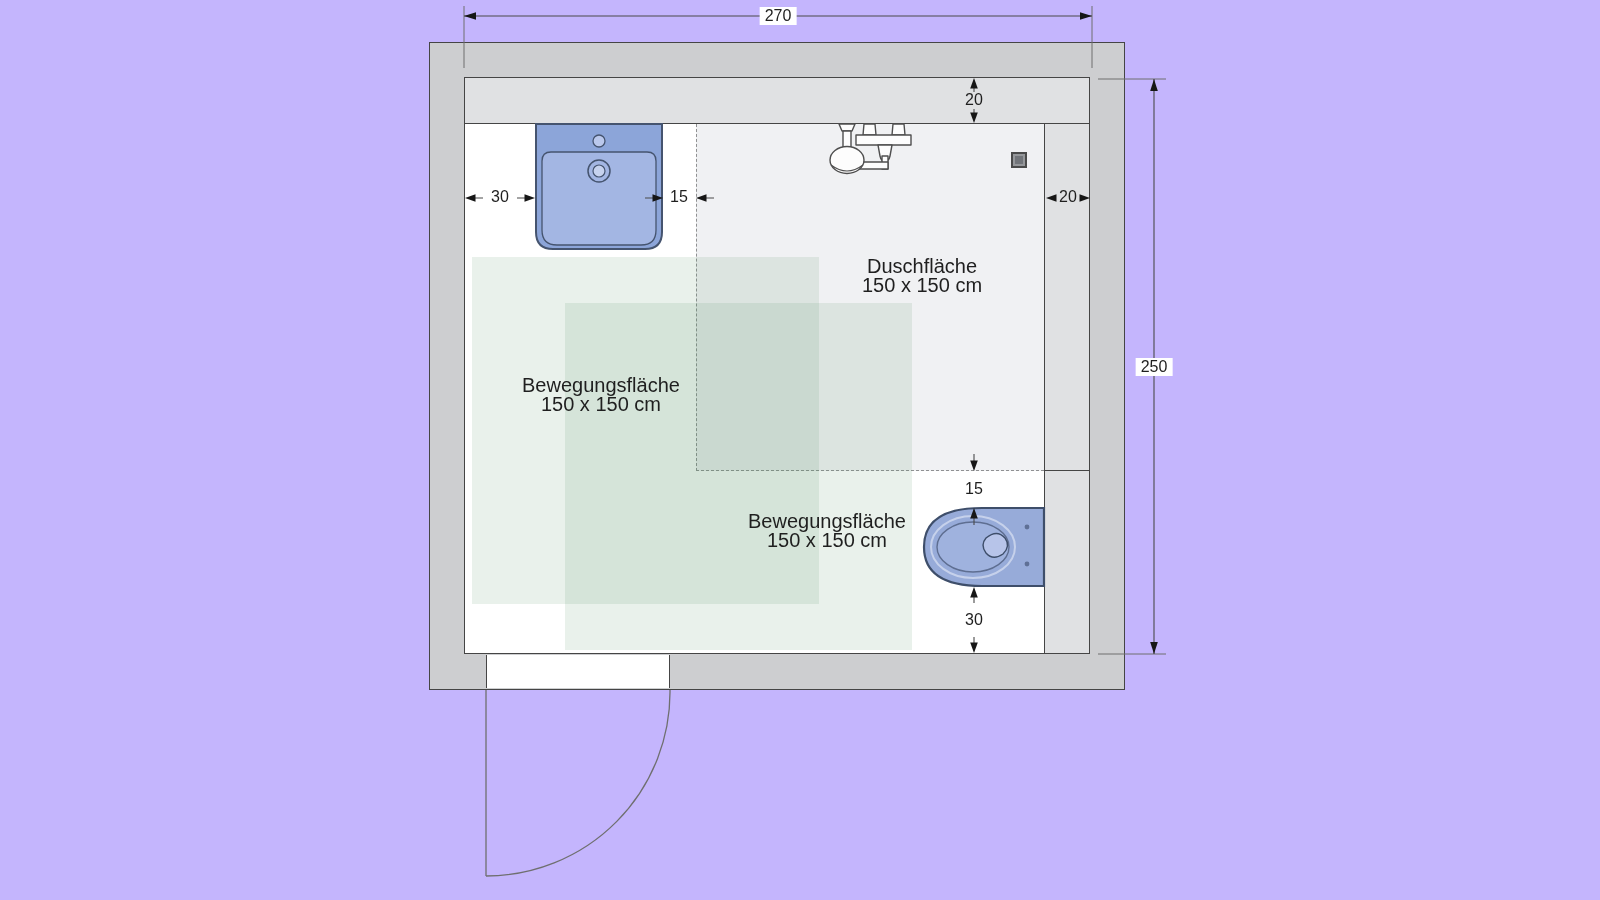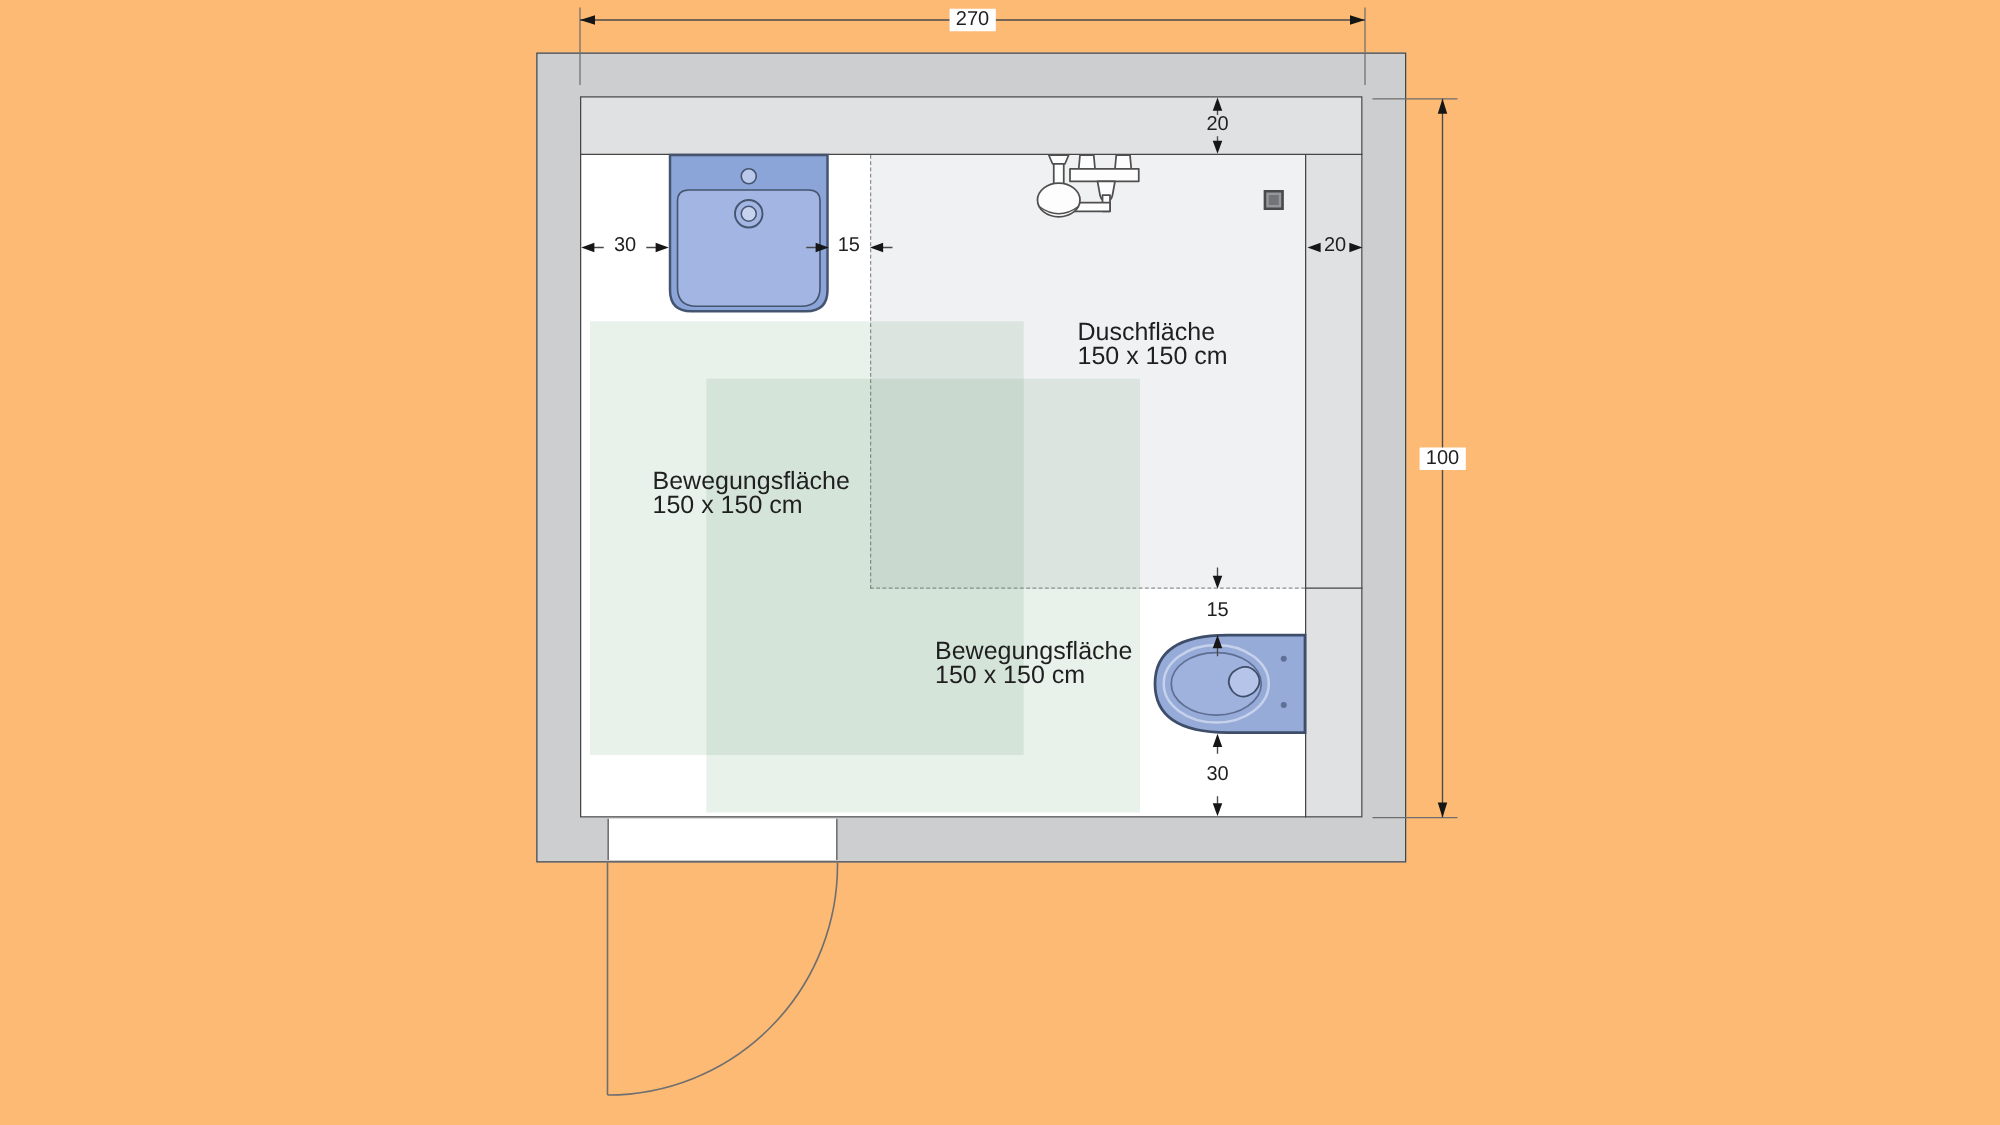--- a/index.html
+++ b/index.html
@@ -1,18 +1,18 @@
 <!DOCTYPE html>
 <html style="--wall: #cdced0; --prewall: #e0e1e3; --shower: #f0f1f3; --movement: rgba(85,148,100,0.13); --outline: #454545; --dimline: #4a4a4a; --arrow: #161616; --text: #1f1f1f; --sanitary_fill: #8ca5d9; --sanitary_stroke: #45546f;"><head>
 <meta charset="utf-8">
 <style>
   html,body{margin:0;padding:0;background:#fff;}
   .plan{
-    position:relative;width:1600px;height:900px;background:#fdba74;overflow:hidden;
-    font-family:"Liberation Sans","DejaVu Sans",sans-serif;color:var(--text,#1f1f1f);
+    position:relative;width:1600px;height:900px;background:#c4b5fd;overflow:hidden;
+    font-family:"Liberation Sans","DejaVu Sans",sans-serif;color:var(--text,#1f1f1f);text-align:center;
   }
   .abs{position:absolute;box-sizing:border-box;}
   
   .wall-outer{left:429px;top:42px;width:696px;height:648px;background:var(--wall);border:1.6px solid var(--outline);}
   .room-floor{left:464px;top:77px;width:626px;height:577px;background:#fff;}
   .shower-zone{left:696px;top:124px;width:348px;height:347px;background:var(--shower);
     border-left:1.2px dashed #8f9092;border-bottom:1.2px dashed #8f9092;}
   .green{width:347px;height:347px;background:var(--movement);}
   .g1{left:472px;top:257px;}
   .g2{left:565px;top:303px;}
@@ -125,21 +125,21 @@
       <polygon class="ar" points="974,471 970.2,460.5 977.8,460.5"></polygon>
       <polygon class="ar" points="974,508 970.2,518.5 977.8,518.5"></polygon>
 
       <path class="dl" d="M974,597 L974,603 M974,637 L974,643"></path>
       <polygon class="ar" points="974,587 970.2,597.5 977.8,597.5"></polygon>
       <polygon class="ar" points="974,653 970.2,642.5 977.8,642.5"></polygon>
     </g>
   </svg>
 
   <span class="dim masked" style="left:778px;top:16px">270</span>
-  <span class="dim masked" style="left:1154px;top:367px">100</span>
+  <span class="dim masked" style="left:1154px;top:367px">250</span>
   <span class="dim" style="left:974px;top:100px">20</span>
   <span class="dim" style="left:500px;top:197px">30</span>
   <span class="dim" style="left:679px;top:197px">15</span>
   <span class="dim" style="left:1068px;top:197px">20</span>
   <span class="dim" style="left:974px;top:489px">15</span>
   <span class="dim" style="left:974px;top:620px">30</span>
 
   <div class="area-label" style="left:862px;top:257px">
     <div>Duschfläche</div>
     <div>150 x 150 cm</div>

